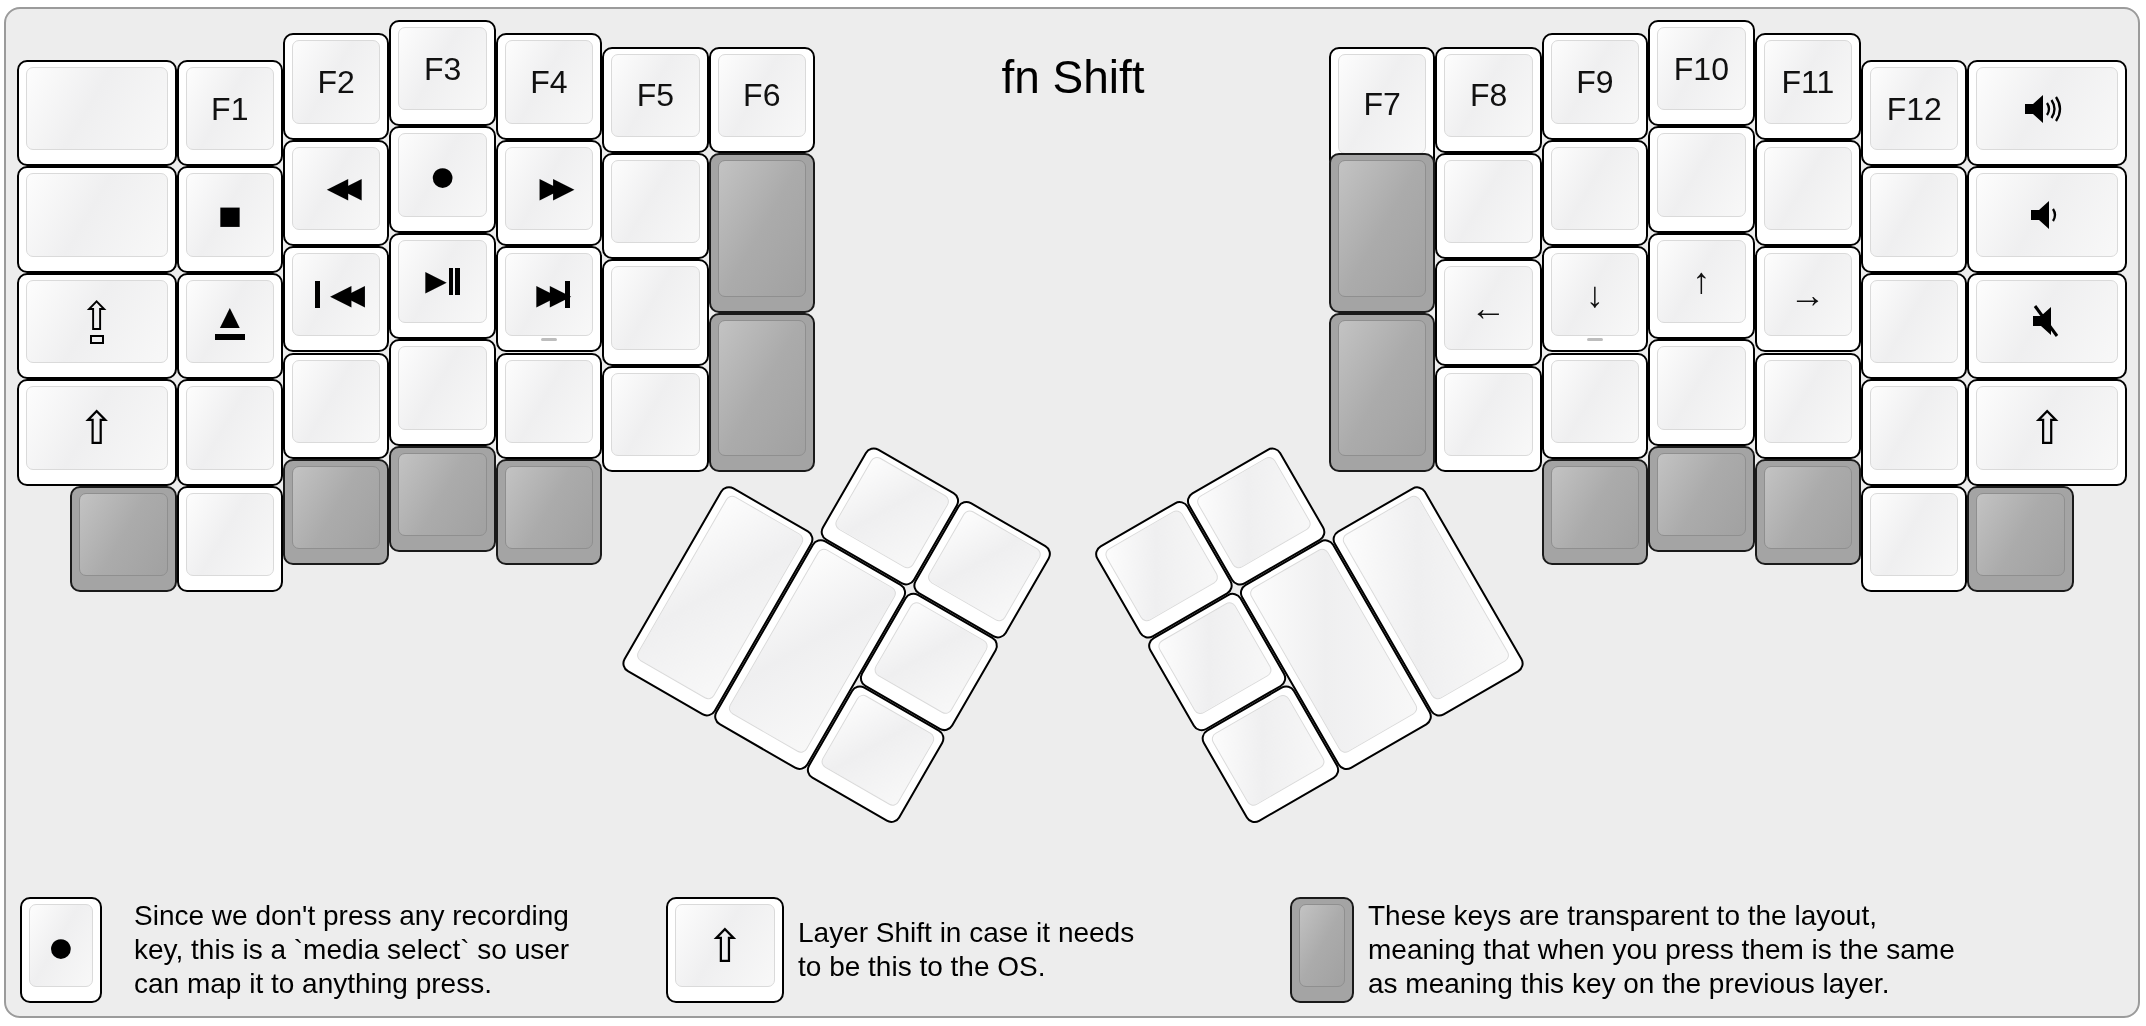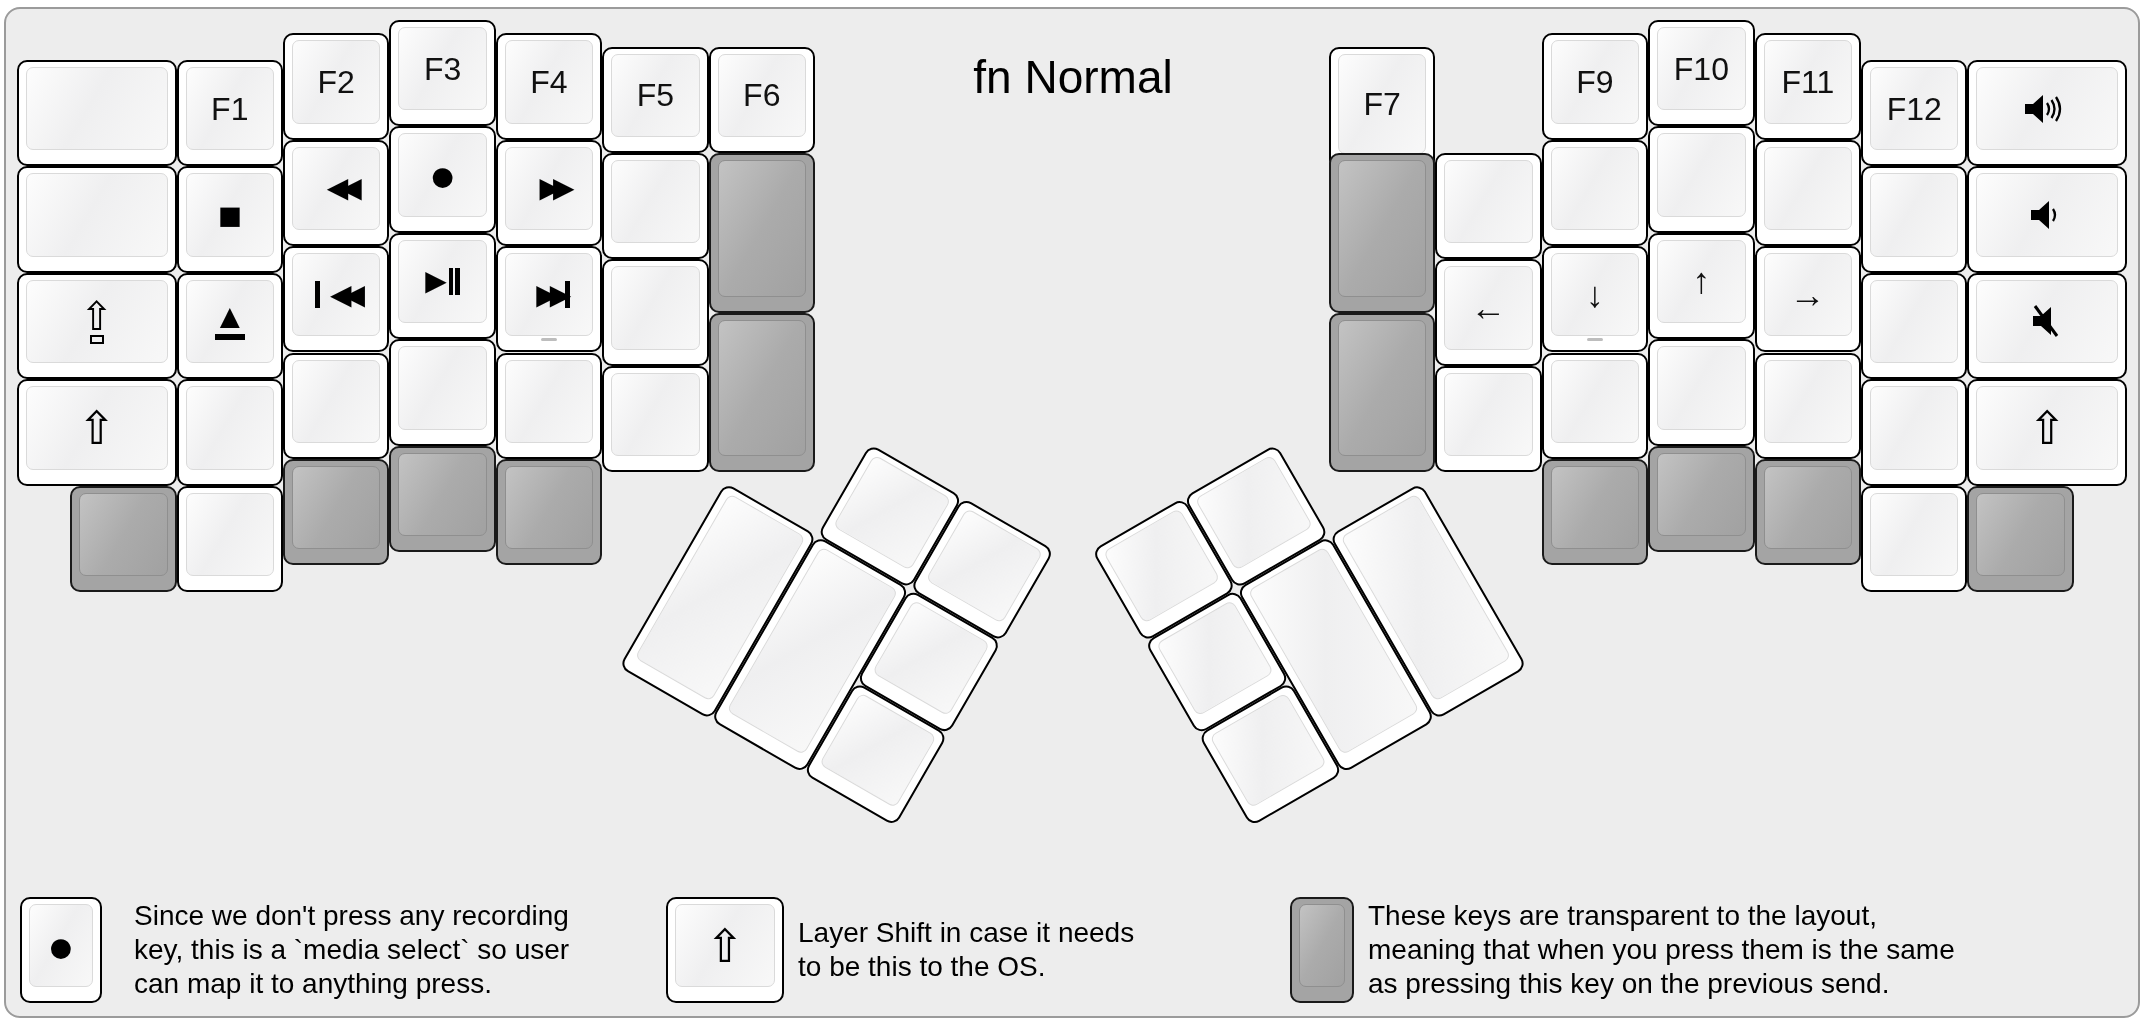--- a/index.html
+++ b/index.html
@@ -54,21 +54,21 @@
   .ltext{
     position:absolute;display:flex;flex-direction:column;justify-content:center;
     font-size:28px;line-height:34px;color:#000;white-space:nowrap;
   }
 </style>
 </head>
 <body>
 
 <div class="board"></div>
 <div id="layer">
-  <div class="title">fn Normal</div>
+  <div class="title">fn Shift</div>
 <div class="key" style="left: 17px; top: 60px; width: 159.6px; height: 106.4px;">
       <div class="cap"></div>
     </div>
     <div class="key" style="left: 17px; top: 166.4px; width: 159.6px; height: 106.4px;">
       <div class="cap"></div>
     </div>
     <div class="key" style="left: 17px; top: 272.8px; width: 159.6px; height: 106.4px;">
       <div class="cap">
         <span class="vstack">
           <span class="shiftchar sm">⇧</span>
@@ -210,20 +210,25 @@
     <div class="key" style="left: 1329px; top: 46.6px; width: 106.4px; height: 123px;">
       <div class="cap">
         <span class="klabel ">F7</span>
       </div>
     </div>
     <div class="key gray" style="left: 1329px; top: 153px; width: 106.4px; height: 159.6px;">
       <div class="cap"></div>
     </div>
     <div class="key gray" style="left: 1329px; top: 312.6px; width: 106.4px; height: 159.6px;">
       <div class="cap"></div>
+    </div>
+    <div class="key" style="left: 1435.4px; top: 46.6px; width: 106.4px; height: 106.4px;">
+      <div class="cap">
+        <span class="klabel ">F8</span>
+      </div>
     </div>
     <div class="key" style="left: 1435.4px; top: 153px; width: 106.4px; height: 106.4px;">
       <div class="cap"></div>
     </div>
     <div class="key" style="left: 1435.4px; top: 259.4px; width: 106.4px; height: 106.4px;">
       <div class="cap">
         <span class="klabel arrow">←</span>
       </div>
     </div>
     <div class="key" style="left: 1435.4px; top: 365.8px; width: 106.4px; height: 106.4px;">
@@ -396,15 +401,15 @@
     <div class="ltext" style="left: 798px; top: 897px; height: 106px;">
       <span>Layer Shift in case it needs</span>
       <span>to be this to the OS.</span>
     </div>
     <div class="key gray" style="left: 1290px; top: 897px; width: 64px; height: 106px;">
       <div class="cap"></div>
     </div>
     <div class="ltext" style="left: 1368px; top: 897px; height: 106px;">
       <span>These keys are transparent to the layout,</span>
       <span>meaning that when you press them is the same</span>
-      <span>as pressing this key on the previous send.</span>
+      <span>as meaning this key on the previous layer.</span>
     </div>
   </div>
 
 </body></html>

